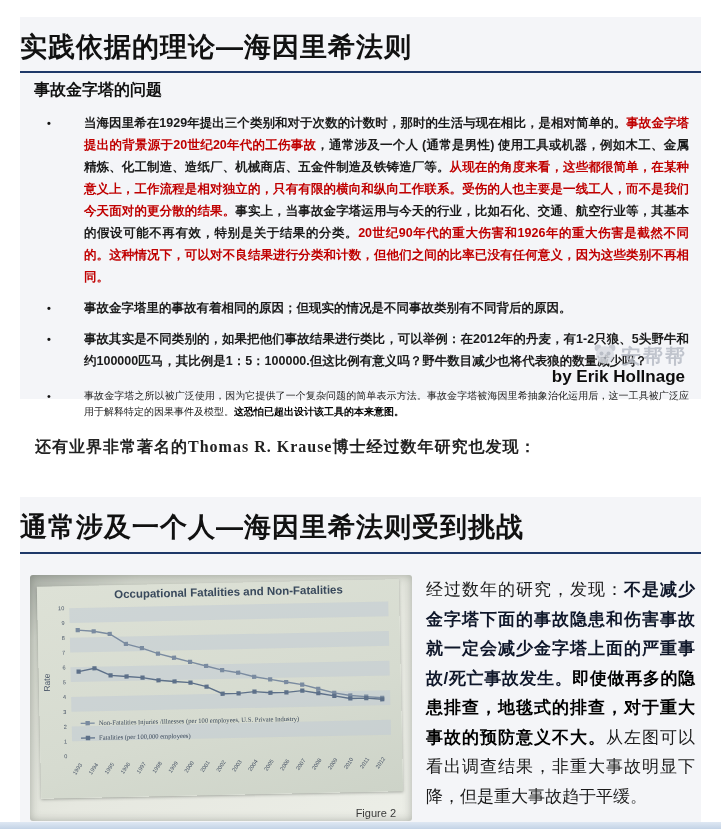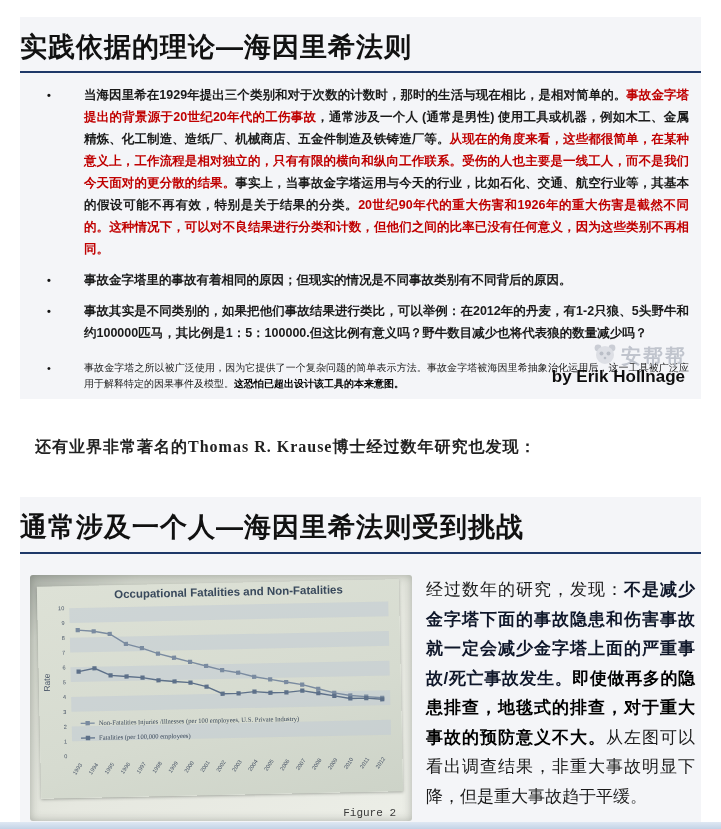--- a/index.html
+++ b/index.html
@@ -63,38 +63,39 @@
   }
   .photo-page{
     position:absolute;left:9px;top:8px;width:362px;height:212px;
     background:linear-gradient(165deg,#dde1d6 0%,#d6dbd0 60%,#cdd3c8 100%);
     transform:rotate(-1.2deg);
     box-shadow:0 1px 3px rgba(40,45,40,.35);
   }
   .photo-page svg{width:100%;height:100%;display:block;}
   .figure-caption{
     position:absolute;right:16px;bottom:2px;
-    font-size:11px;color:#3a3a3a;font-family:Liberation Mono, monospace;
+    font-size:11px;color:#3a3a3a;font-family:Liberation Sans, sans-serif;
   }
   .slide2-text{
     margin-left:14px;width:278px;
     font-size:17px;line-height:29.5px;color:#1a1a1a;
     text-align:justify;
   }
   .bottom-bar{
     position:absolute;left:0;bottom:0;width:721px;height:7px;
     background:linear-gradient(#dfe8f3,#c3d3e6);
   }
 </style>
 </head>
 <body>
 
 <section class="slide slide1">
   <h1 class="slide-title">实践依据的理论—海因里希法则</h1>
   <div class="title-rule"></div>
+  <h2 class="slide-subtitle">事故金字塔的问题</h2>
   <ul class="bullets" id="bullets1">
       <li><span class="seg-black">当海因里希在1929年提出三个类别和对于次数的计数时，那时的生活与现在相比，是相对简单的。</span><span class="seg-red">事故金字塔提出的背景源于20世纪20年代的工伤事故</span><span class="seg-black">，通常涉及一个人 (通常是男性) 使用工具或机器，例如木工、金属精炼、化工制造、造纸厂、机械商店、五金件制造及铁铸造厂等。</span><span class="seg-red">从现在的角度来看，这些都很简单，在某种意义上，工作流程是相对独立的，只有有限的横向和纵向工作联系。受伤的人也主要是一线工人，而不是我们今天面对的更分散的结果。</span><span class="seg-black">事实上，当事故金字塔运用与今天的行业，比如石化、交通、航空行业等，其基本的假设可能不再有效，特别是关于结果的分类。</span><span class="seg-red">20世纪90年代的重大伤害和1926年的重大伤害是截然不同的。这种情况下，可以对不良结果进行分类和计数，但他们之间的比率已没有任何意义，因为这些类别不再相同。</span></li>
       <li><span class="seg-black">事故金字塔里的事故有着相同的原因；但现实的情况是不同事故类别有不同背后的原因。</span></li>
       <li><span class="seg-black">事故其实是不同类别的，如果把他们事故结果进行类比，可以举例：在2012年的丹麦，有1-2只狼、5头野牛和约100000匹马，其比例是1：5：100000.但这比例有意义吗？野牛数目减少也将代表狼的数量减少吗？</span></li>
       <li class="small"><span class="seg-black">事故金字塔之所以被广泛使用，因为它提供了一个复杂问题的简单表示方法。事故金字塔被海因里希抽象治化运用后，这一工具被广泛应用于解释特定的因果事件及模型。</span><span class="seg-bold">这恐怕已超出设计该工具的本来意图。</span></li>
     </ul>
   <div class="watermark">
     <span>
       <svg width="26" height="22" viewBox="0 0 26 22">
         <circle cx="6" cy="5" r="3.4" fill="#c3c7cf"></circle>

